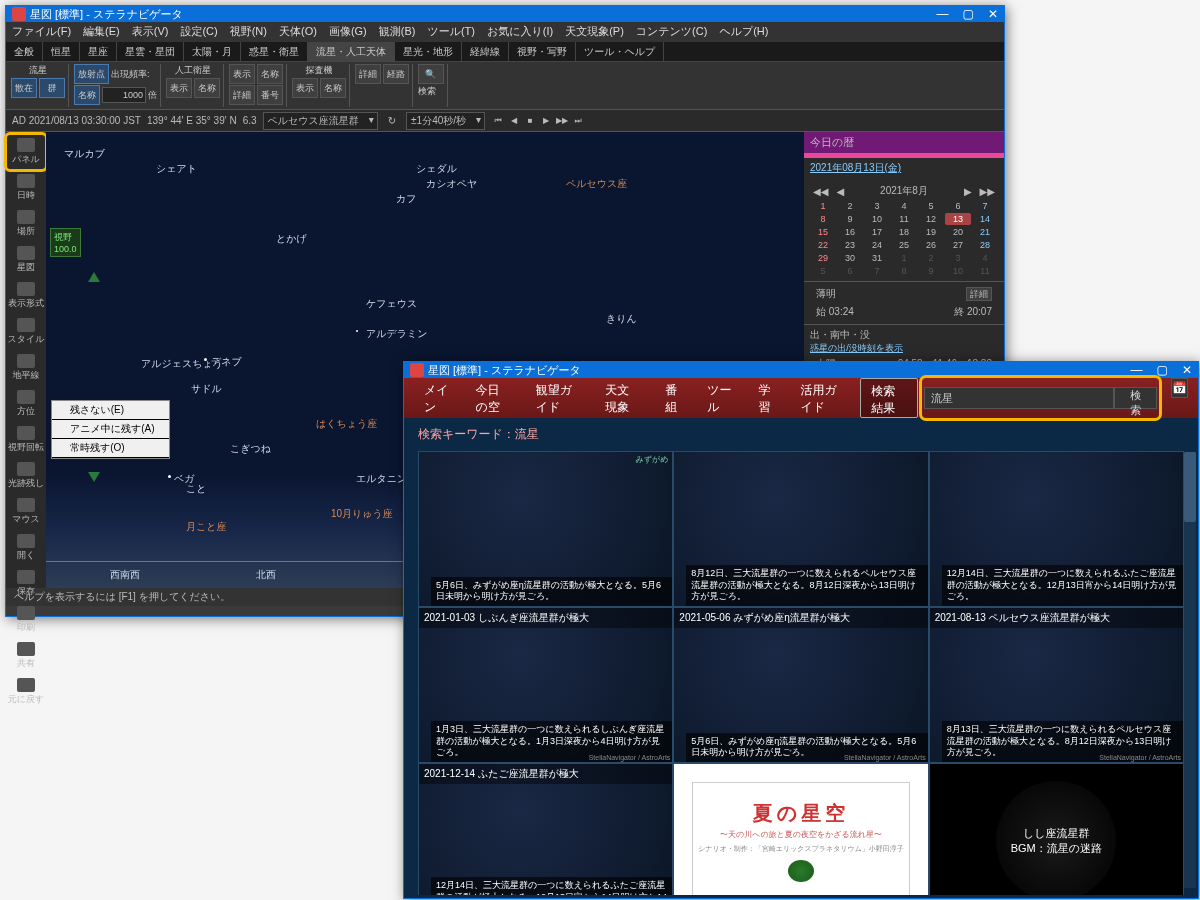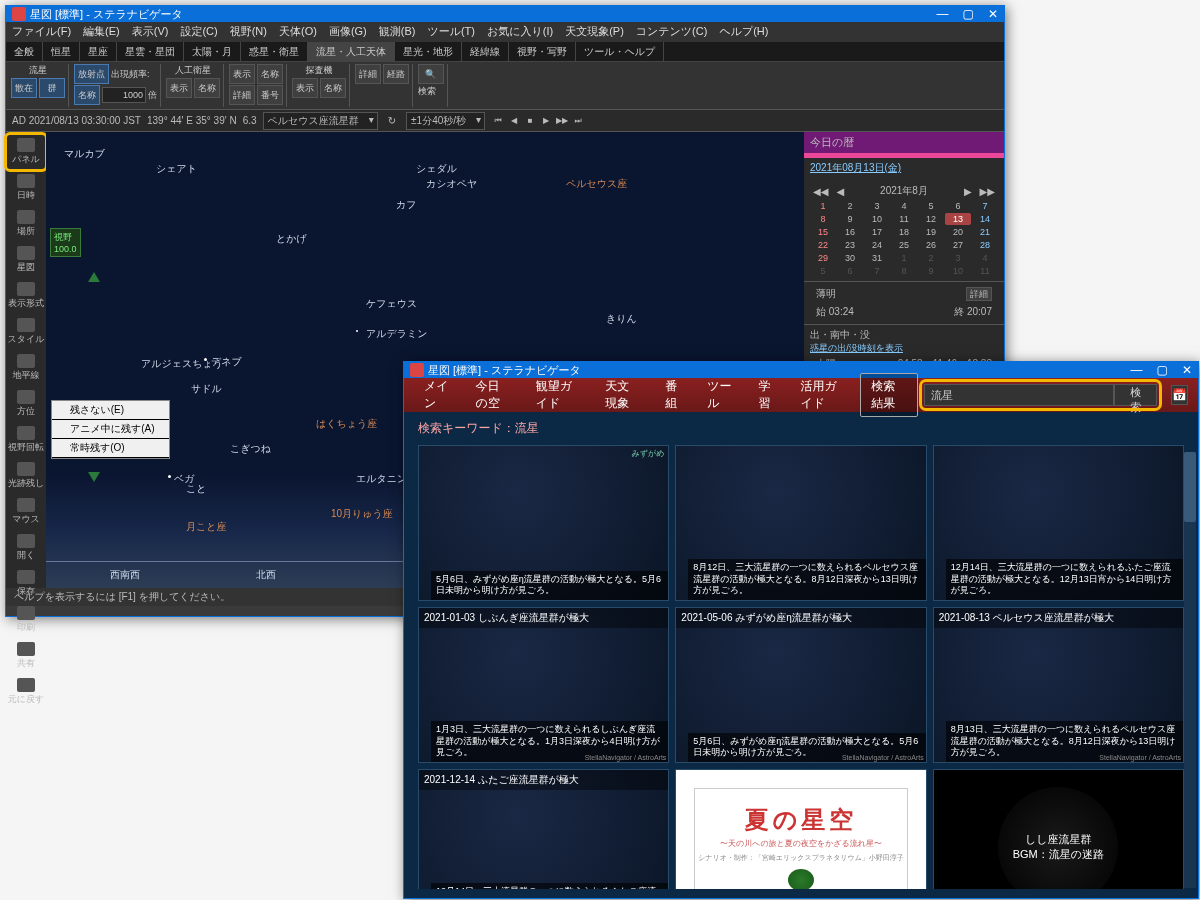--- a/index.html
+++ b/index.html
@@ -57,38 +57,38 @@
 .calgrid .sun{color:#f88}
 .calgrid .sat{color:#8cf}
 .calgrid .today{background:#a44;color:#fff;border-radius:2px}
 .calgrid .dim{color:#555}
 .alrow{padding:2px 6px;display:flex;justify-content:space-between}
 .alsec{border-top:1px solid #555;padding:3px 6px}
 .statusbar{height:18px;background:#333;color:#bbb;font-size:10px;padding:2px 8px}
 
 
 .win-search{left:403px;top:361px;width:796px;height:538px;background:#0b2845;border:1px solid #0a6fd8}
-.navbar{height:34px;background:linear-gradient(180deg,#8a2020,#6a1818);display:flex;align-items:center;padding:0 10px;font-size:12px;color:#fff;gap:4px}
+.navbar{height:40px;background:linear-gradient(180deg,#8a2020,#6a1818);display:flex;padding:0 10px;font-size:12px;color:#fff;gap:4px}
 .navbar .ni{padding:4px 10px;cursor:pointer}
 .navbar .ni.sel{background:rgba(0,0,0,.3);border:1px solid #aaa;border-radius:2px}
 .searcharea{margin-left:auto;display:flex;align-items:center;gap:0}
 .searcharea.hl{outline:3px solid #f5b800;border-radius:4px;padding:2px}
 .sinput{width:200px;height:22px;background:#333;border:1px solid #555;color:#ccc;font-size:11px;padding:0 6px}
 .sbtn{height:22px;background:#333;border:1px solid #555;color:#ddd;font-size:11px;padding:0 10px;cursor:pointer}
 .keyword{padding:8px 14px;color:#fca5a5;font-size:12px}
-.results{display:grid;grid-template-columns:repeat(3,1fr);gap:6px;padding:0 14px 14px;overflow:auto;height:444px}
+.results{display:grid;grid-template-columns:repeat(3,1fr);gap:0;padding:0 14px 14px;overflow:auto;height:444px}
 .card{background:#000;position:relative;height:156px;border:1px solid #2a4a6a;overflow:hidden}
 .card .skybg{position:absolute;inset:0;background:radial-gradient(circle at 40% 30%,#1a2845,#0a1525)}
 .card .tag{position:absolute;top:2px;right:4px;font-size:8px;color:#7ca}
 .card .title{position:absolute;top:0;left:0;right:0;padding:3px 5px;font-size:10px;color:#fff;background:rgba(0,0,0,.4)}
 .card .desc{position:absolute;bottom:0;left:12px;right:0;padding:3px 5px;font-size:9px;color:#fff;background:rgba(0,0,0,.6);line-height:1.3}
 .card .credit{position:absolute;bottom:0;right:2px;font-size:7px;color:#888}
 .card.summer{background:#fff}
 .card.summer .summerbox{position:absolute;inset:18px;background:#fff;border:1px solid #ccc;display:flex;flex-direction:column;align-items:center;justify-content:center}
-.card.summer .st{color:#c33;font-size:24px;font-weight:bold;letter-spacing:4px}
+.card.summer .st{color:#c33;font-size:20px;font-weight:bold;letter-spacing:4px}
 .card.summer .ss{color:#c55;font-size:8px;margin-top:2px}
 .card.summer .melon{width:26px;height:22px;background:radial-gradient(circle,#2a7a2a,#1a5a1a);border-radius:50%;margin-top:6px}
 .card.leo{background:#000}
 .card.leo .circ{position:absolute;left:50%;top:50%;transform:translate(-50%,-50%);width:120px;height:120px;background:radial-gradient(circle,#1a1a1a,#000);border-radius:50%;display:flex;flex-direction:column;align-items:center;justify-content:center;color:#fff;font-size:11px}
 .scrollbar{position:absolute;right:2px;top:90px;bottom:10px;width:12px;background:#1a3550}
 .thumb{position:absolute;top:0;width:100%;height:70px;background:#3a5a7a;border-radius:2px}
 </style>
 </head>
 <body>
 
@@ -275,21 +275,21 @@
     </div>
     <div class="sky">
       <div class="fov"><span>視野</span><br><span>100.0</span></div>
       <div class="arrow" style="left:42px;top:140px;border-bottom:10px solid #2a7a3a"></div>
       <div class="arrow" style="left:42px;top:340px;border-top:10px solid #2a7a3a"></div>
 
       <div class="skylabel" style="left:18px;top:15px">マルカブ</div>
       <div class="skylabel" style="left:110px;top:30px">シェアト</div>
       <div class="skylabel" style="left:370px;top:30px">シェダル</div>
       <div class="skylabel" style="left:380px;top:45px">カシオペヤ</div>
-      <div class="skylabel" style="left:350px;top:66px">カフ</div>
+      <div class="skylabel" style="left:350px;top:60px">カフ</div>
       <div class="skylabel j" style="left:520px;top:45px">ペルセウス座</div>
       <div class="skylabel" style="left:230px;top:100px">とかげ</div>
       <div class="skylabel" style="left:320px;top:165px">ケフェウス</div>
       <div class="skylabel" style="left:320px;top:195px">アルデラミン</div>
       <div class="skylabel" style="left:560px;top:180px">きりん</div>
       <div class="skylabel" style="left:165px;top:223px">デネブ</div>
       <div class="skylabel" style="left:145px;top:250px">サドル</div>
       <div class="skylabel" style="left:95px;top:225px">アルジェスちょう</div>
       <div class="skylabel" style="left:475px;top:235px">ポラリス</div>
       <div class="skylabel j" style="left:270px;top:285px">はくちょう座</div>

